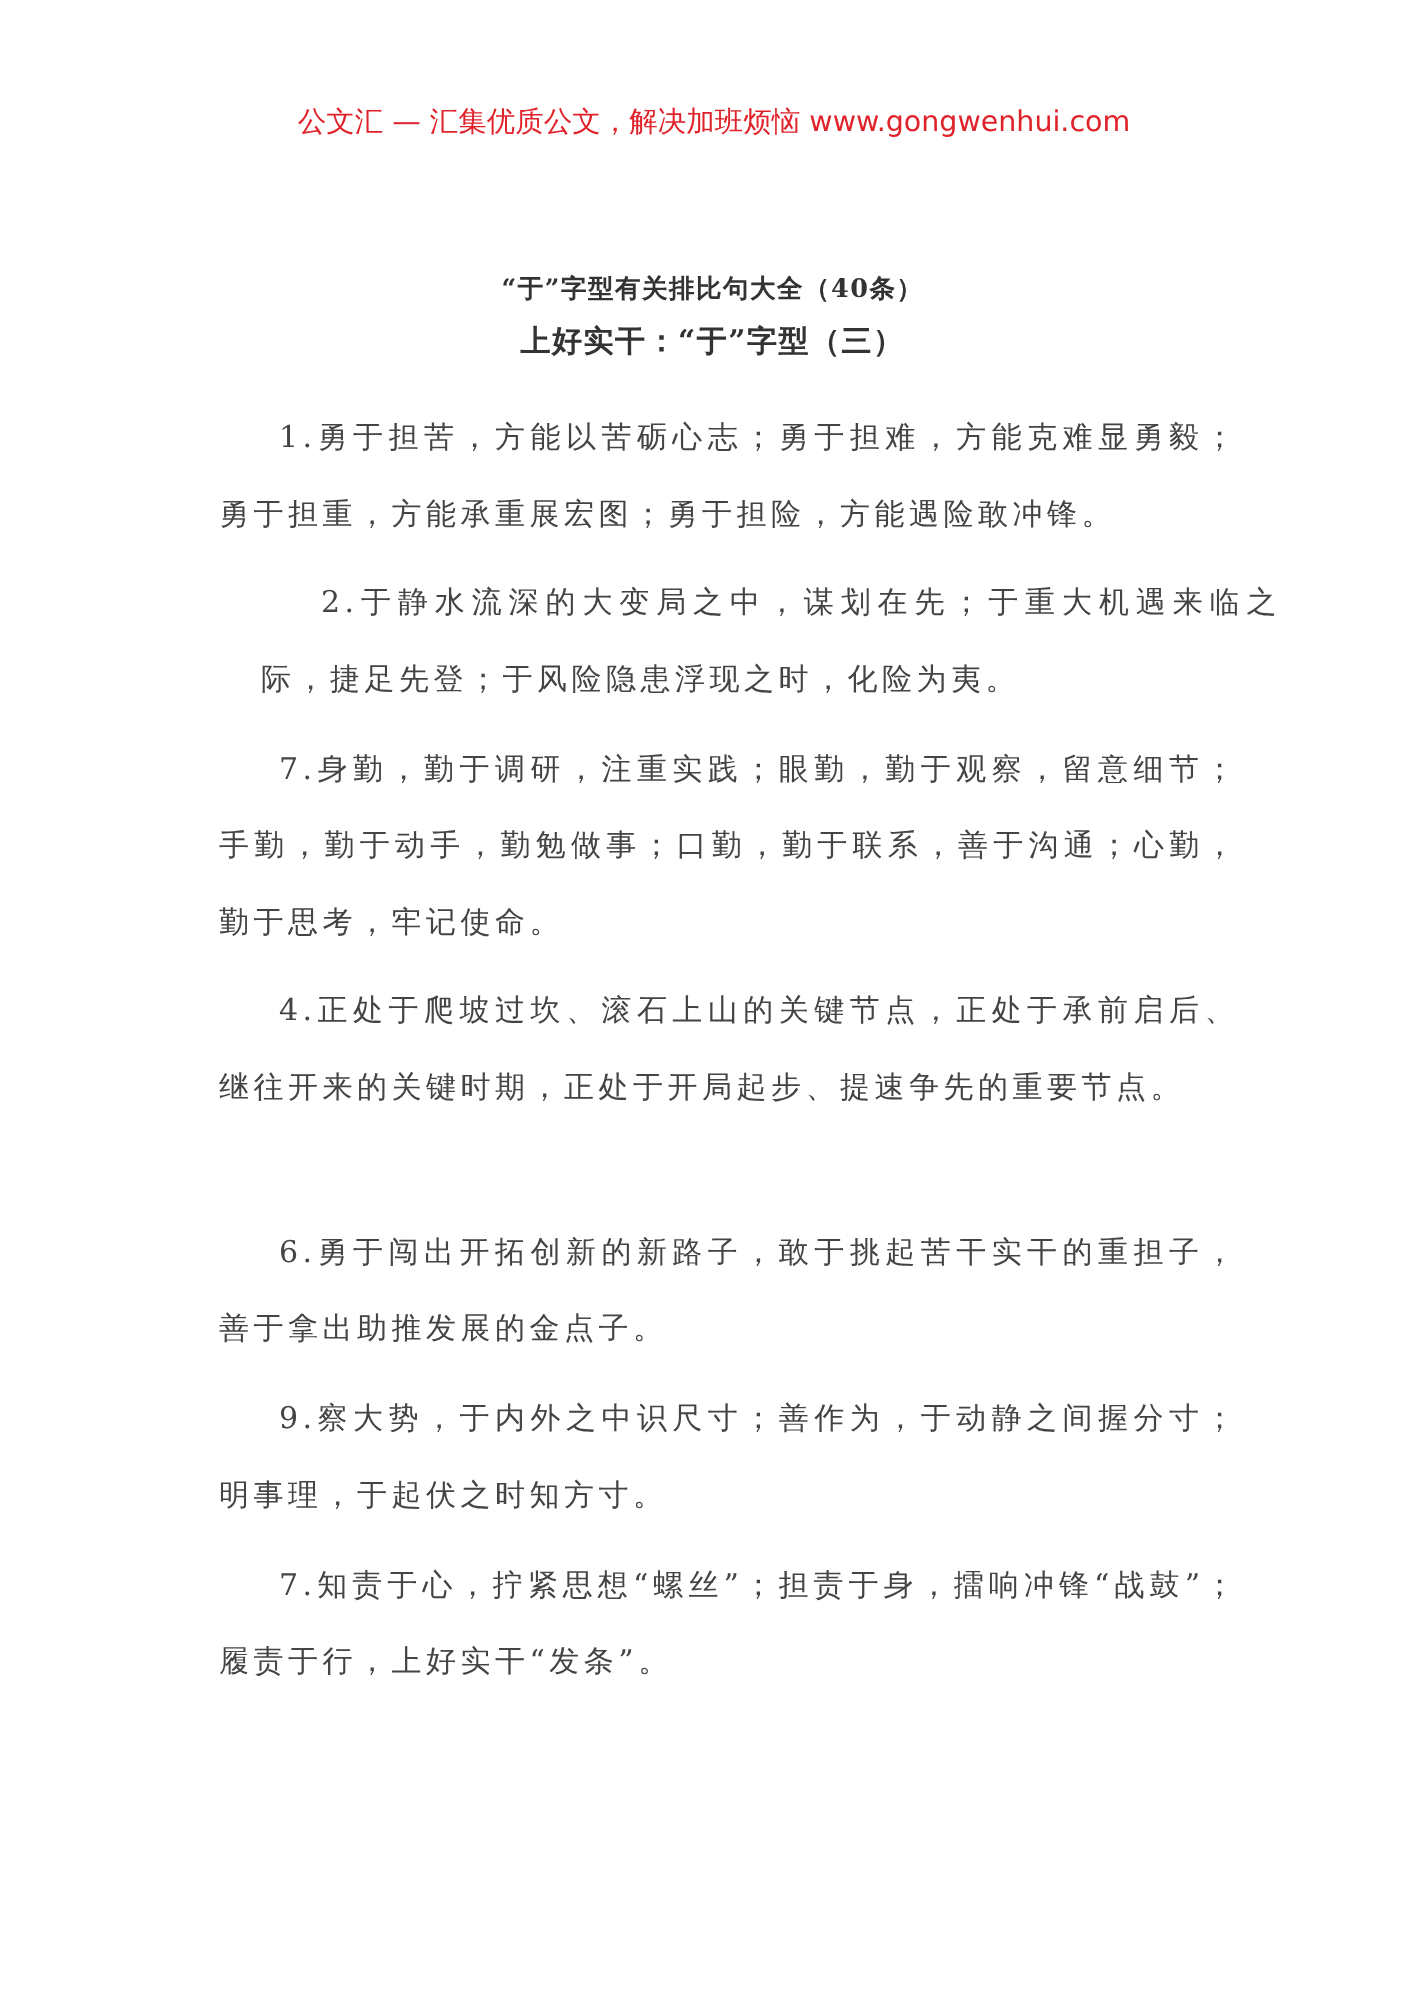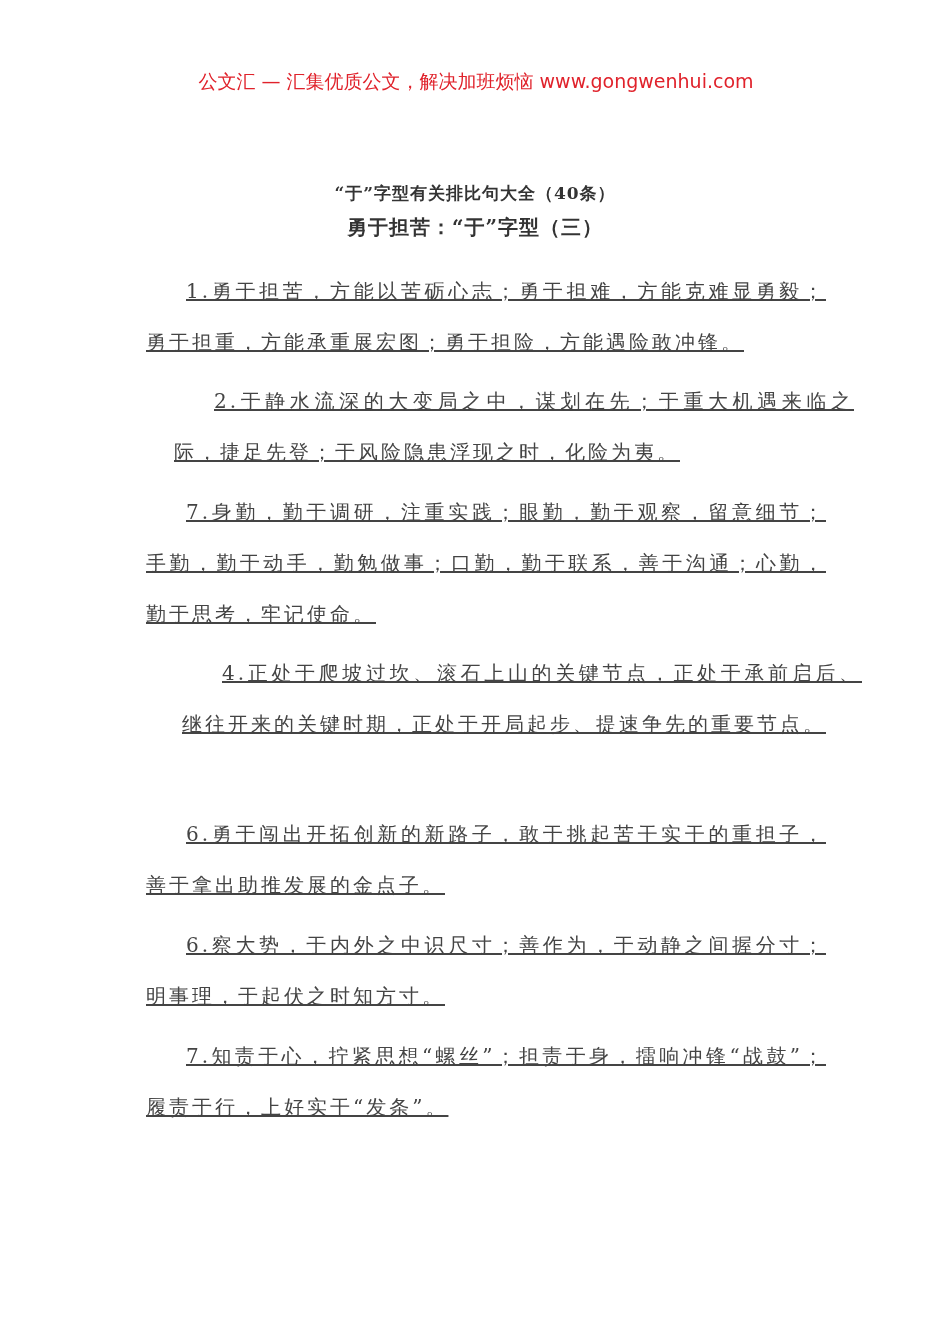--- a/index.html
+++ b/index.html
@@ -58,52 +58,51 @@
     width: 680px;
     font-size: 20px;
     line-height: 51px;
     color: #444444;
     letter-spacing: 3px;
     text-align: justify;
   }
   .para {
     margin: 0;
     text-indent: 40px;
-    text-decoration: underline;
   }
   .p1 { top: 266px; }
   .p2 { top: 376px; margin-left: 28px; }
   .p3 { top: 487px; }
-  .p4 { top: 648px; margin-left: 36px; }
+  .p4 { top: 648px; }
   .p5 { top: 809px; }
   .p6 { top: 920px; }
   .p7 { top: 1031px; }
 </style>
 </head>
 <body>
 
 <div class="header-banner">公文汇 — 汇集优质公文，解决加班烦恼 www.gongwenhui.com</div>
 
 <div class="doc-title">“于”字型有关排比句大全（40条）</div>
 
-<div class="doc-subtitle">勇于担苦：“于”字型（三）</div>
+<div class="doc-subtitle">上好实干：“于”字型（三）</div>
 
 <div class="body p1">
   <p class="para">1.勇于担苦，方能以苦砺心志；勇于担难，方能克难显勇毅；勇于担重，方能承重展宏图；勇于担险，方能遇险敢冲锋。</p>
 </div>
 <div class="body p2">
   <p class="para">2.于静水流深的大变局之中，谋划在先；于重大机遇来临之际，捷足先登；于风险隐患浮现之时，化险为夷。</p>
 </div>
 <div class="body p3">
   <p class="para">7.身勤，勤于调研，注重实践；眼勤，勤于观察，留意细节；手勤，勤于动手，勤勉做事；口勤，勤于联系，善于沟通；心勤，勤于思考，牢记使命。</p>
 </div>
 <div class="body p4">
   <p class="para">4.正处于爬坡过坎、滚石上山的关键节点，正处于承前启后、继往开来的关键时期，正处于开局起步、提速争先的重要节点。</p>
 </div>
 <div class="body p5">
   <p class="para">6.勇于闯出开拓创新的新路子，敢于挑起苦干实干的重担子，善于拿出助推发展的金点子。</p>
 </div>
 <div class="body p6">
-  <p class="para">6.察大势，于内外之中识尺寸；善作为，于动静之间握分寸；明事理，于起伏之时知方寸。</p>
+  <p class="para">9.察大势，于内外之中识尺寸；善作为，于动静之间握分寸；明事理，于起伏之时知方寸。</p>
 </div>
 <div class="body p7">
   <p class="para">7.知责于心，拧紧思想“螺丝”；担责于身，擂响冲锋“战鼓”；履责于行，上好实干“发条”。</p>
 </div>
 
 </body></html>

